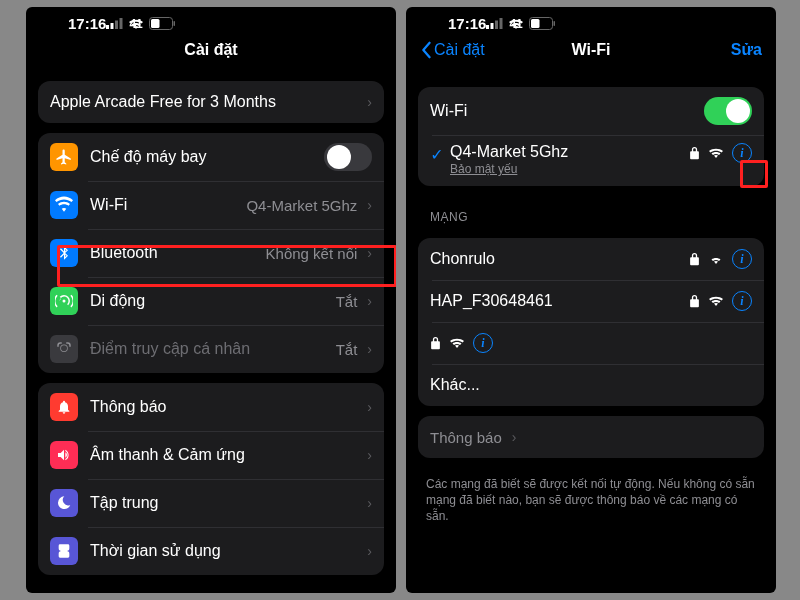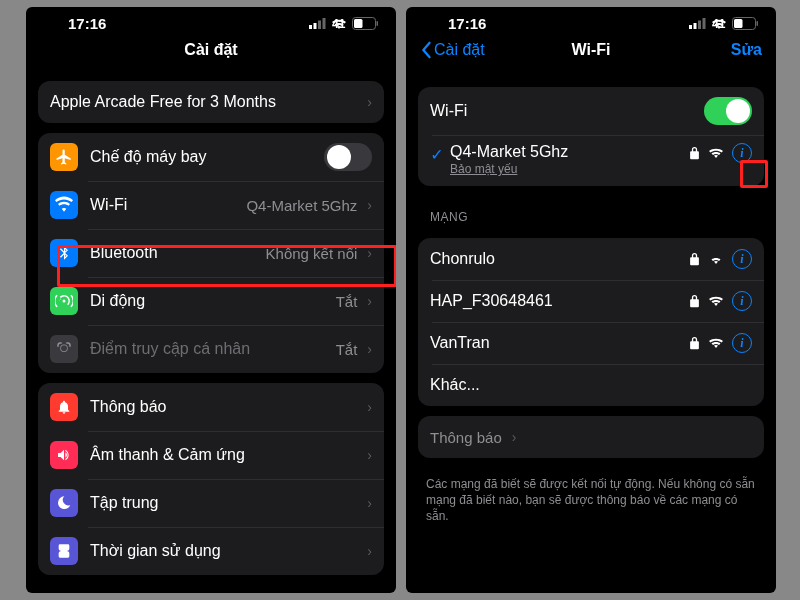--- a/index.html
+++ b/index.html
@@ -2,21 +2,21 @@
 <html><head>
 <meta charset="utf-8">
 <style>
   * { margin: 0; padding: 0; box-sizing: border-box; }
   body { background:#888; font-family:-apple-system,BlinkMacSystemFont,"Segoe UI",sans-serif; display:flex; justify-content:center; align-items:flex-start; }
   .stage { position:relative; width:800px; height:600px; background:#888; overflow:hidden; }
   .phone { position:absolute; top:7px; width:370px; height:586px; background:#000; border-radius:6px; overflow:hidden; color:#fff; font-size:15px; }
   .phone.left { left:26px; }
   .phone.right { left:406px; }
 
-  .statusbar { display:flex; justify-content:space-between; align-items:center; padding:8px 18px 3px 42px; font-weight:600; font-size:15px;}
+  .statusbar { display:flex; justify-content:flex-start; align-items:center; padding:8px 18px 3px 42px; font-weight:600; font-size:15px;}
   .status-right { display:flex; align-items:center; gap:5px; }
   .status-right svg { display:block; }
   .battery-wrap { display:flex; align-items:center; gap:2px; }
   .battery-text { font-size:12px; font-weight:600; }
 
   .navbar { display:flex; align-items:center; justify-content:space-between; padding:6px 14px 10px; position:relative; }
   .nav-left { color:#0a84ff; font-size:16px; display:flex; align-items:center; gap:2px; }
   .nav-title { position:absolute; left:0; right:0; text-align:center; font-size:16px; font-weight:600; pointer-events:none; }
   .nav-right { color:#0a84ff; font-size:16px;font-weight:bold; }
 
@@ -275,21 +275,20 @@
         <svg class="lock-ico" width="11" height="14" viewBox="0 0 12 16" fill="#fff">
               <path d="M9 6V4a3 3 0 00-6 0v2H2a1 1 0 00-1 1v7a1 1 0 001 1h8a1 1 0 001-1V7a1 1 0 00-1-1H9zM4.5 4a1.5 1.5 0 013 0v2h-3V4z"></path>
             </svg>
         <svg class="wifi-signal" width="16" height="12" viewBox="0 0 16 12" fill="#fff">
               <path d="M8 11 L6 8.5 C7 7.8 9 7.8 10 8.5 Z M3.5 6.5 C6 4.5 10 4.5 12.5 6.5 L11 8 C9.2 6.6 6.8 6.6 5 8 Z M1 4 C4.5 1 11.5 1 15 4 L13.5 5.5 C10.5 3 5.5 3 2.5 5.5 Z"></path>
             </svg>
         <div class="info-circle">i</div>
       </div>
     </div>
     <div class="row">
-      <span class="row-label">VanTran</span>
       <div class="wifi-icons">
         <svg class="lock-ico" width="11" height="14" viewBox="0 0 12 16" fill="#fff">
               <path d="M9 6V4a3 3 0 00-6 0v2H2a1 1 0 00-1 1v7a1 1 0 001 1h8a1 1 0 001-1V7a1 1 0 00-1-1H9zM4.5 4a1.5 1.5 0 013 0v2h-3V4z"></path>
             </svg>
         <svg class="wifi-signal" width="16" height="12" viewBox="0 0 16 12" fill="#fff">
               <path d="M8 11 L6 8.5 C7 7.8 9 7.8 10 8.5 Z M3.5 6.5 C6 4.5 10 4.5 12.5 6.5 L11 8 C9.2 6.6 6.8 6.6 5 8 Z M1 4 C4.5 1 11.5 1 15 4 L13.5 5.5 C10.5 3 5.5 3 2.5 5.5 Z"></path>
             </svg>
         <div class="info-circle">i</div>
       </div>
     </div>

